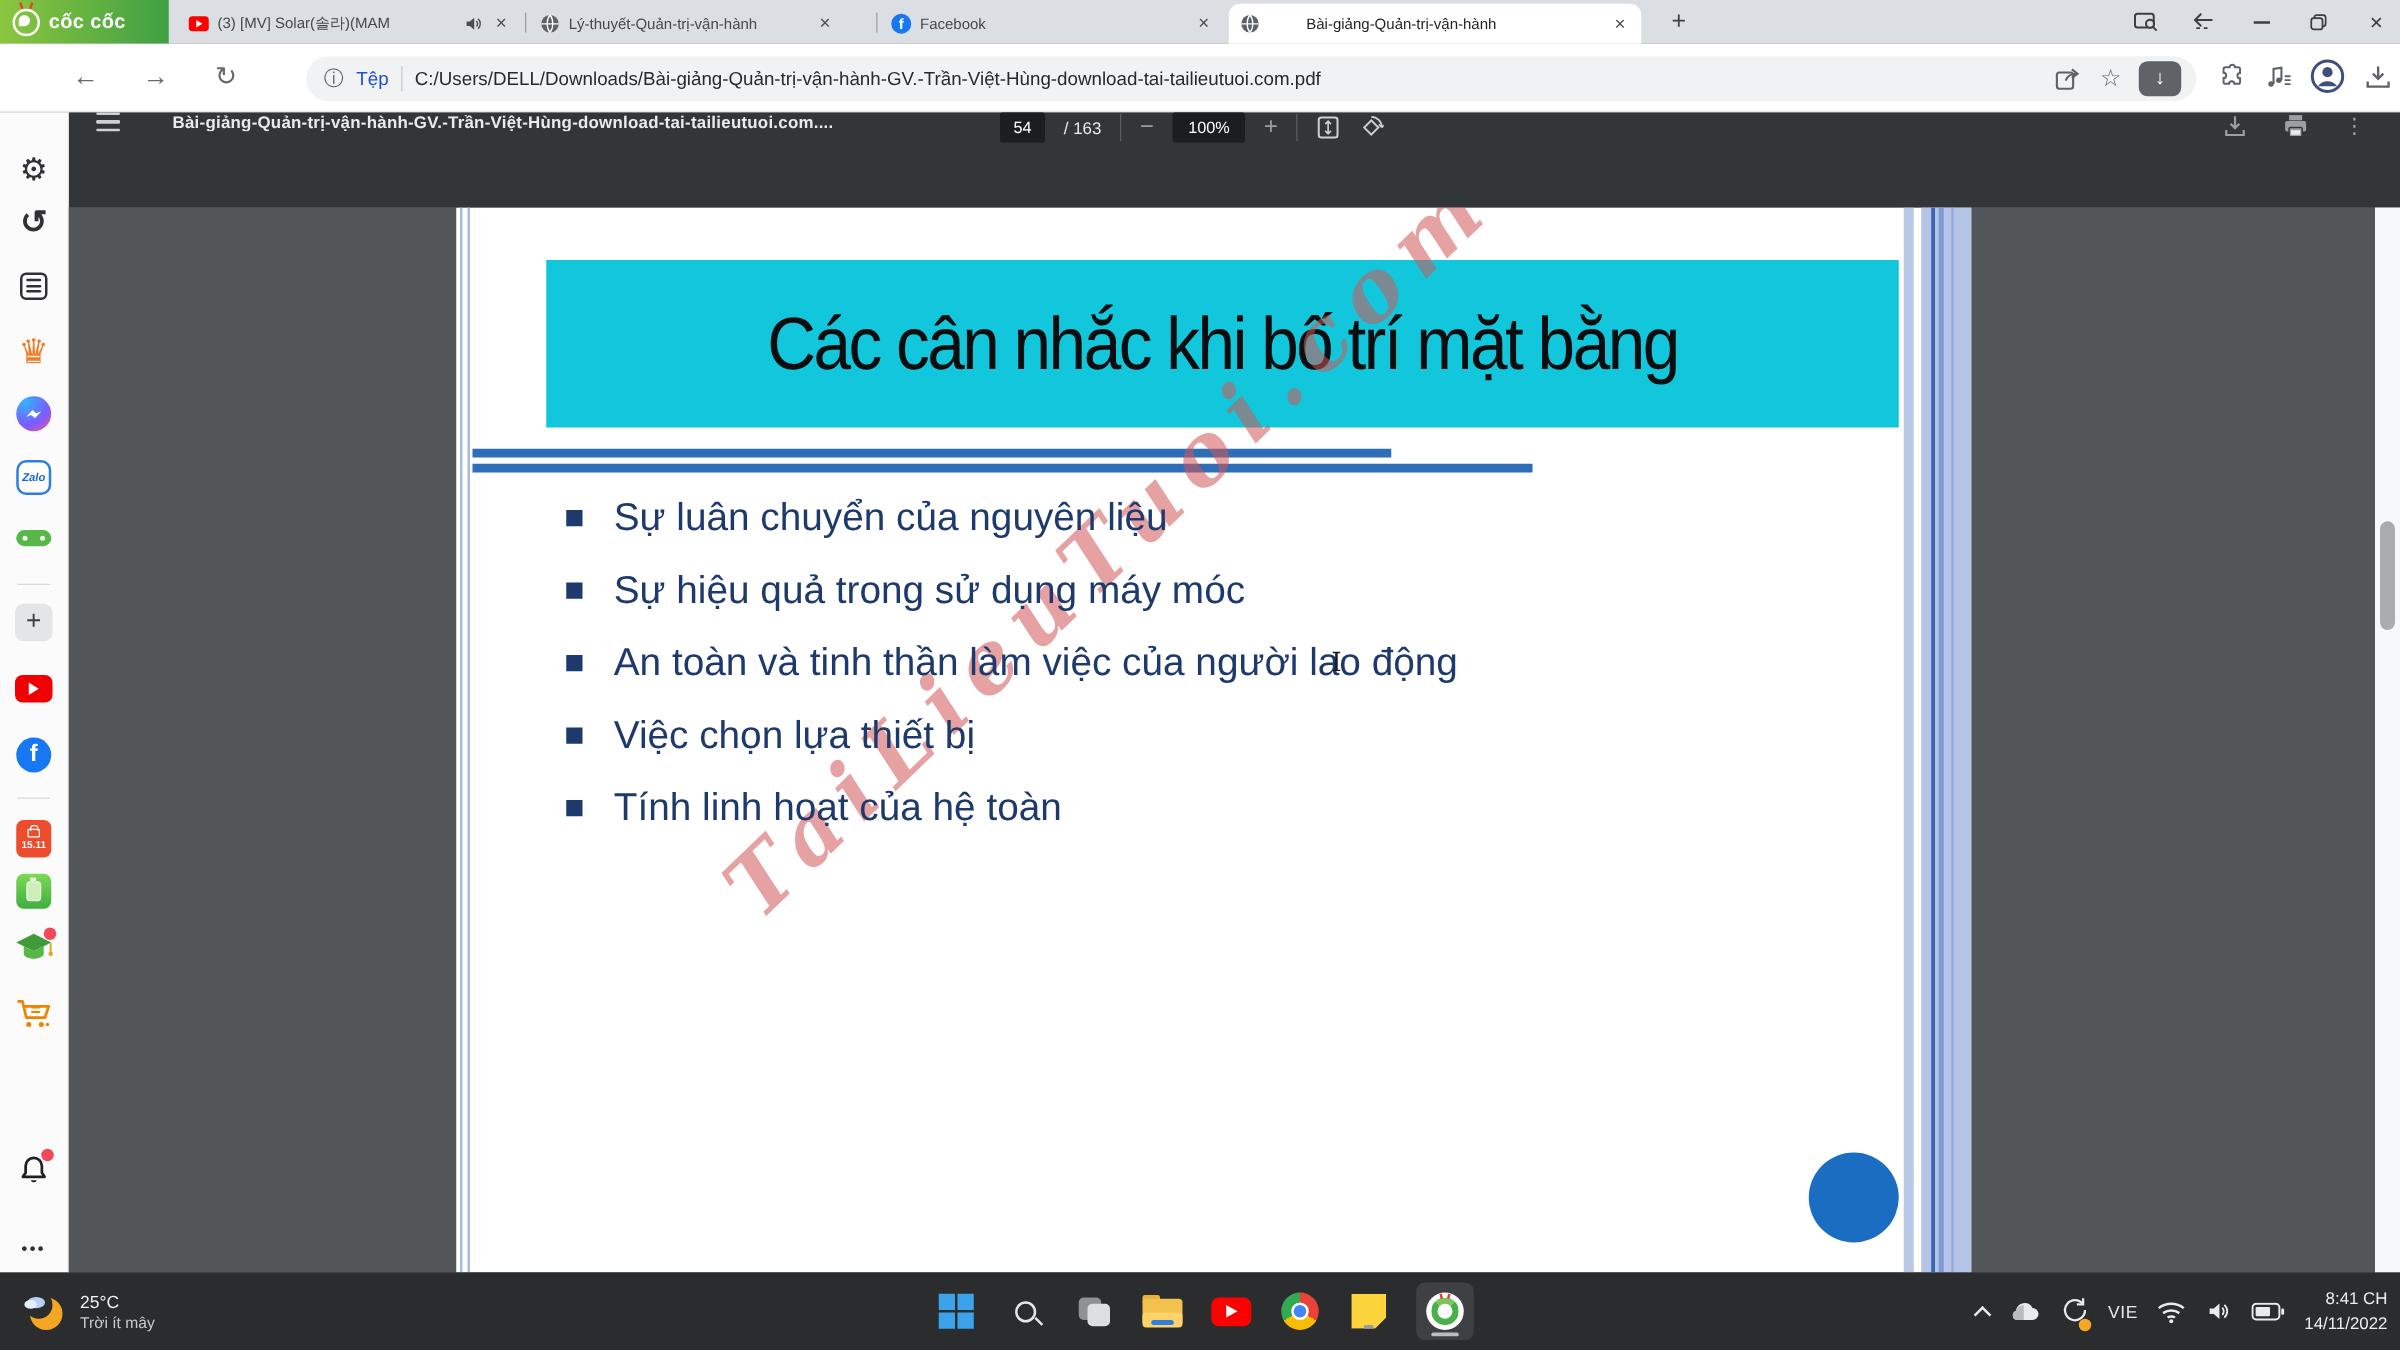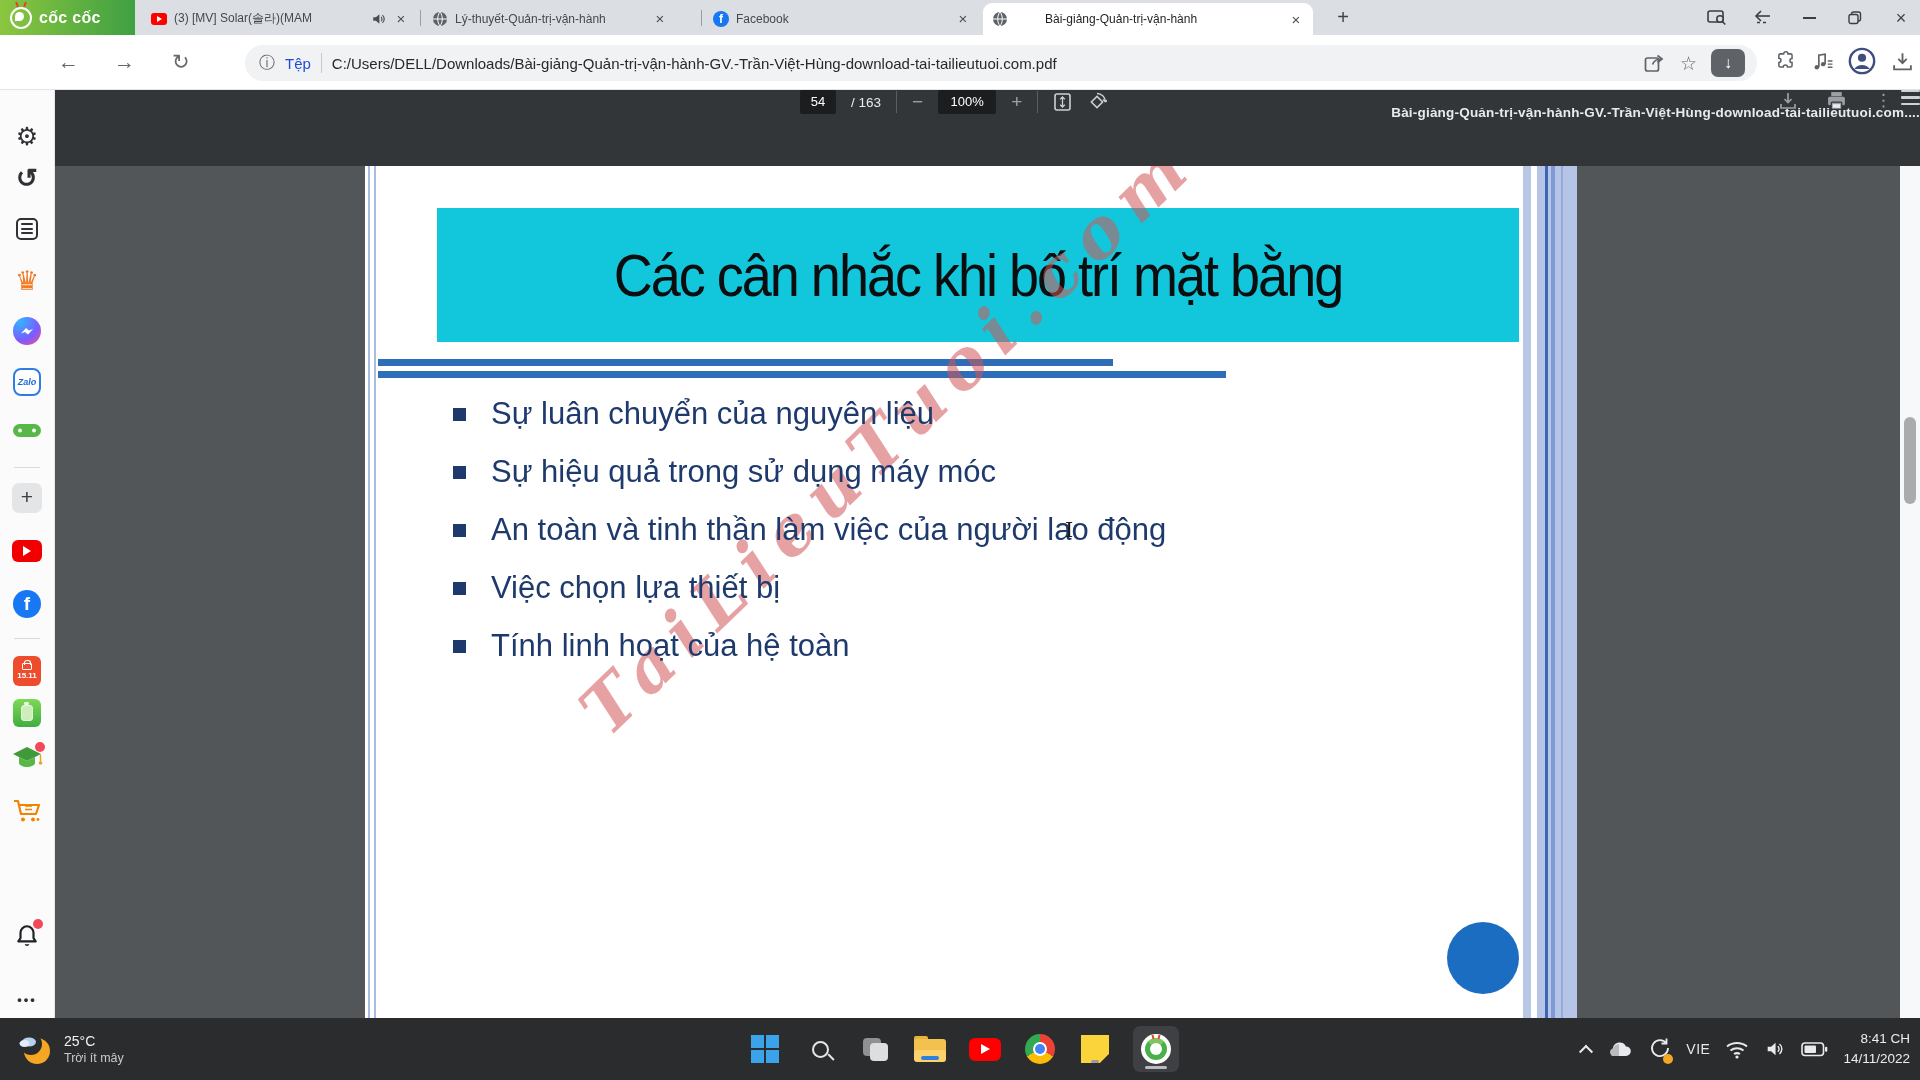--- a/index.html
+++ b/index.html
@@ -40,21 +40,21 @@
   .info-i { font-size:16px; color:#5f6368; }
   .scheme { font-size:15px; color:#1d4ed8; }
   .om-div { width:1px; height:20px; background:#c6c9cd; }
   .urltext { flex:1; font-size:15px; color:#27292c; white-space:nowrap; overflow:hidden; }
   .om-trail { display:flex; align-items:center; gap:14px; padding:0 4px; }
   .star { font-size:19px; color:#5f6368; }
   .dlbox { width:34px; height:28px; border-radius:7px; background:#5f6368; color:#fff; display:flex; align-items:center; justify-content:center; font-size:16px; font-weight:bold; }
   .bar-right { position:absolute; right:6px; top:12px; display:flex; align-items:center; gap:15px; }
 
   
-  .pdftoolbar { position:absolute; left:55px; top:90px; width:1865px; height:76px; background:#323639; display:flex; align-items:flex-end;flex-direction:column; }
+  .pdftoolbar { position:absolute; left:55px; top:90px; width:1865px; height:76px; background:#323639; display:flex; align-items:flex-start; }
   .hamburger { margin-left:22px; display:flex; flex-direction:column; gap:4px; }
   .hamburger div { width:19px; height:2.4px; background:#cfd2d5; border-radius:1px; }
   .pdftitle { margin-left:42px; font-size:13.5px; font-weight:bold; color:#e8eaed; letter-spacing:.2px; white-space:nowrap; max-width:660px; overflow:hidden; }
   .pagectrls { position:absolute; left:745px; display:flex; align-items:center; gap:15px; color:#cfd2d5; }
   .darkbox { background:#1b1d1e; color:#fff; font-size:13px; text-align:center; border-radius:2px; }
   .pagebox { width:36px; height:24px; line-height:24px; }
   .zoombox { width:58px; height:24px; line-height:24px; }
   .pagetotal { font-size:13.5px; color:#e8eaed; }
   .tb-sep { width:1px; height:22px; background:#5a5e62; }
   .pm { font-size:19px; color:#9aa0a6; }

